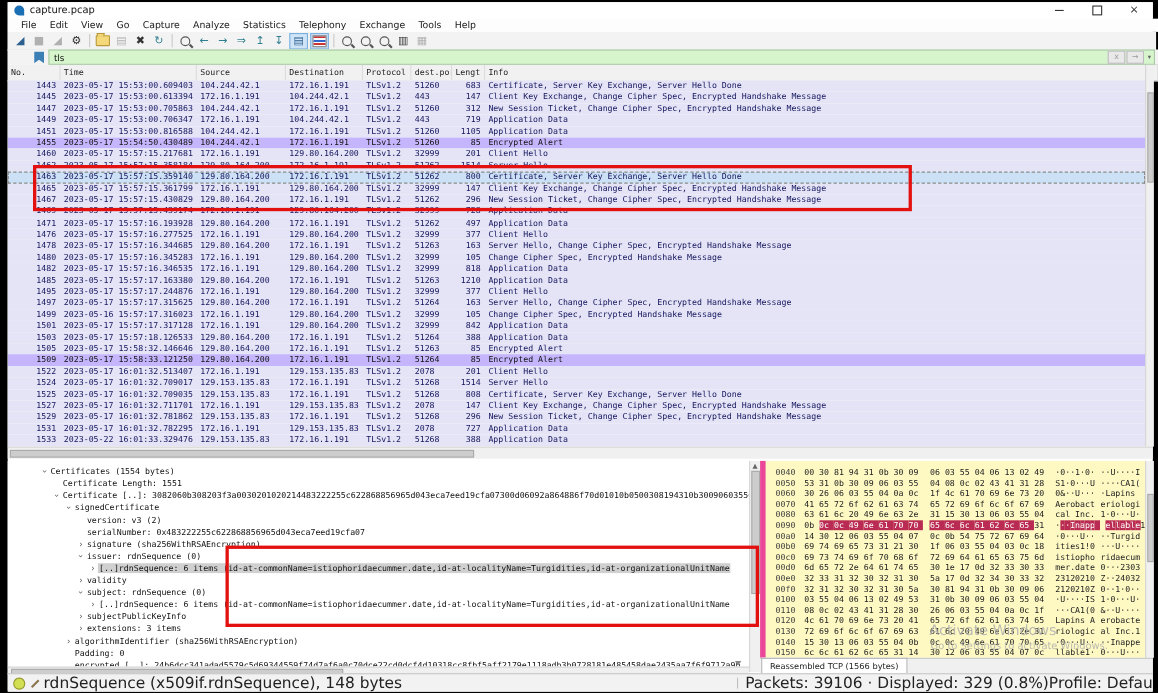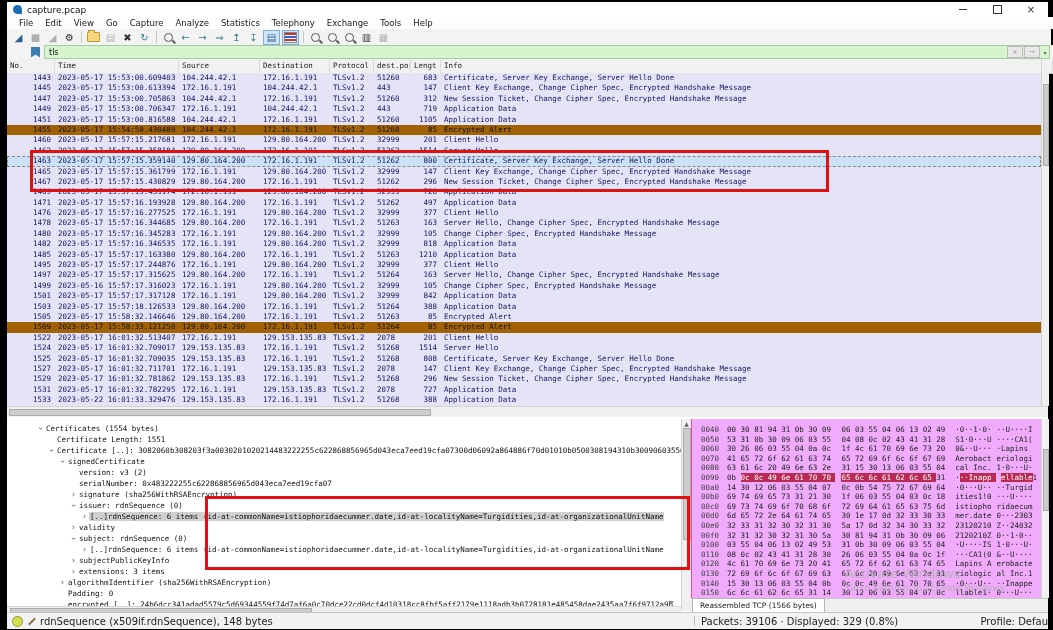--- a/index.html
+++ b/index.html
@@ -51,55 +51,55 @@
   
   .pl{font-family:"DejaVu Sans Mono",monospace;font-size:7.5px;}
   .pl-header{left:7px;top:59px;width:1046px;height:14px;background:#f1f1f1;border-bottom:1px solid #c4c4c4;
              display:grid;grid-template-columns:48px 124px 81px 70px 44px 37px 30px auto;align-items:center;color:#222;}
   .pl-header div{border-right:1px solid #dcdcdc;height:100%;line-height:14px;padding-left:3px;overflow:hidden;}
   .pl-rows{left:7px;top:73px;width:1034px;height:333px;background:#fff;overflow:hidden;}
   .prow{display:grid;grid-template-columns:48px 124px 81px 70px 44px 37px 30px auto;height:10.4px;line-height:10.5px;white-space:nowrap;}
   .prow div{overflow:hidden;padding-left:3px;}
   .prow .c-no,.prow .c-len{text-align:right;padding-right:4px;padding-left:0;}
   .prow.tls{background:#e4e4f6;color:#15155e;}
-  .prow.gray{background:#a16207;color:#111;}
+  .prow.gray{background:#c4b5fd;color:#111;}
   .prow.selected{background:#cde1f6;color:#15155e;outline:1px dashed #8a8a8a;outline-offset:-1px;}
 
   
   .sb{background:#f0f0f0;}
   .sb-border-l{border-left:1px solid #d4d4d4;}
   .sb-border-t{border-top:1px solid #d4d4d4;}
   .thumb{position:absolute;background:#cdcdcd;border:1px solid #aaa;}
   .sb-arrow{position:absolute;font-size:6px;color:#666;width:100%;text-align:center;}
 
   
   .det{left:7px;top:419px;width:674px;height:187px;background:#fff;overflow:hidden;
        font-family:"DejaVu Sans Mono",monospace;font-size:7.5px;color:#101010;}
   .det-line{position:absolute;height:11px;line-height:11px;white-space:nowrap;}
   .chev{display:inline-block;width:9px;color:#555;font-size:8px;text-align:center;}
   .chev.open{transform:rotate(90deg);}
   .det-line .txt{padding:0 1px;}
   .det-line.sel .txt{background:#d0d0d0;}
 
   
-  .hex{left:691px;top:419px;width:349px;height:179px;background:#f0abfc;overflow:hidden;border-left:1px solid #ec4899;
+  .hex{left:691px;top:419px;width:349px;height:179px;background:#fef9c3;overflow:hidden;border-left:5px solid #ec4899;
        font-family:"DejaVu Sans Mono",monospace;font-size:7.5px;color:#222;}
   .hex-row{position:absolute;left:9px;height:9.6px;line-height:9.6px;white-space:pre;}
   .hex-off{color:#404040;margin-right:8px;}
   .hgap{margin-left:6px;}
   .agap{margin-left:5px;}
   .ascii{margin-left:10px;}
   .hl{background:#b92b52;color:#fff;}
 
   
   .tabrow{left:691px;top:598px;width:357px;height:14px;background:#f0f0f0;border-top:1px solid #c8c8c8;}
   .bytetab{left:692px;top:598px;height:13px;background:#fff;border:1px solid #b5b5b5;border-bottom:none;
            font-size:7.5px;line-height:13px;padding:0 7px;color:#222;}
   .statusbar{left:7px;top:612px;width:1041px;height:16px;background:#f2f2f2;border-top:1px solid #c6c6c6;
-             display:flex;align-items:center;font-size:10px;color:#222;overflow:hidden;}
+             display:flex;align-items:center;font-size:14px;color:#222;overflow:hidden;}
   .expert-dot{width:9px;height:9px;border-radius:50%;background:#d3df52;border:1px solid #96982a;margin:0 5px 0 5px;}
   .pencil{width:2px;height:9px;background:#8a7550;transform:rotate(45deg);margin:0 7px 0 3px;}
   .vsep{width:1px;height:10px;background:#c0c0c0;margin:0 6px;}
   .st-field{width:648px;overflow:hidden;white-space:nowrap;}
   .st-pkts{white-space:nowrap;}
   .st-profile{margin-left:auto;white-space:nowrap;}
 
   
   .redbox{border:3px solid #e31010;background:transparent;pointer-events:none;z-index:50;}
   .watermark{color:rgba(175,175,175,0.85);pointer-events:none;z-index:40;}

